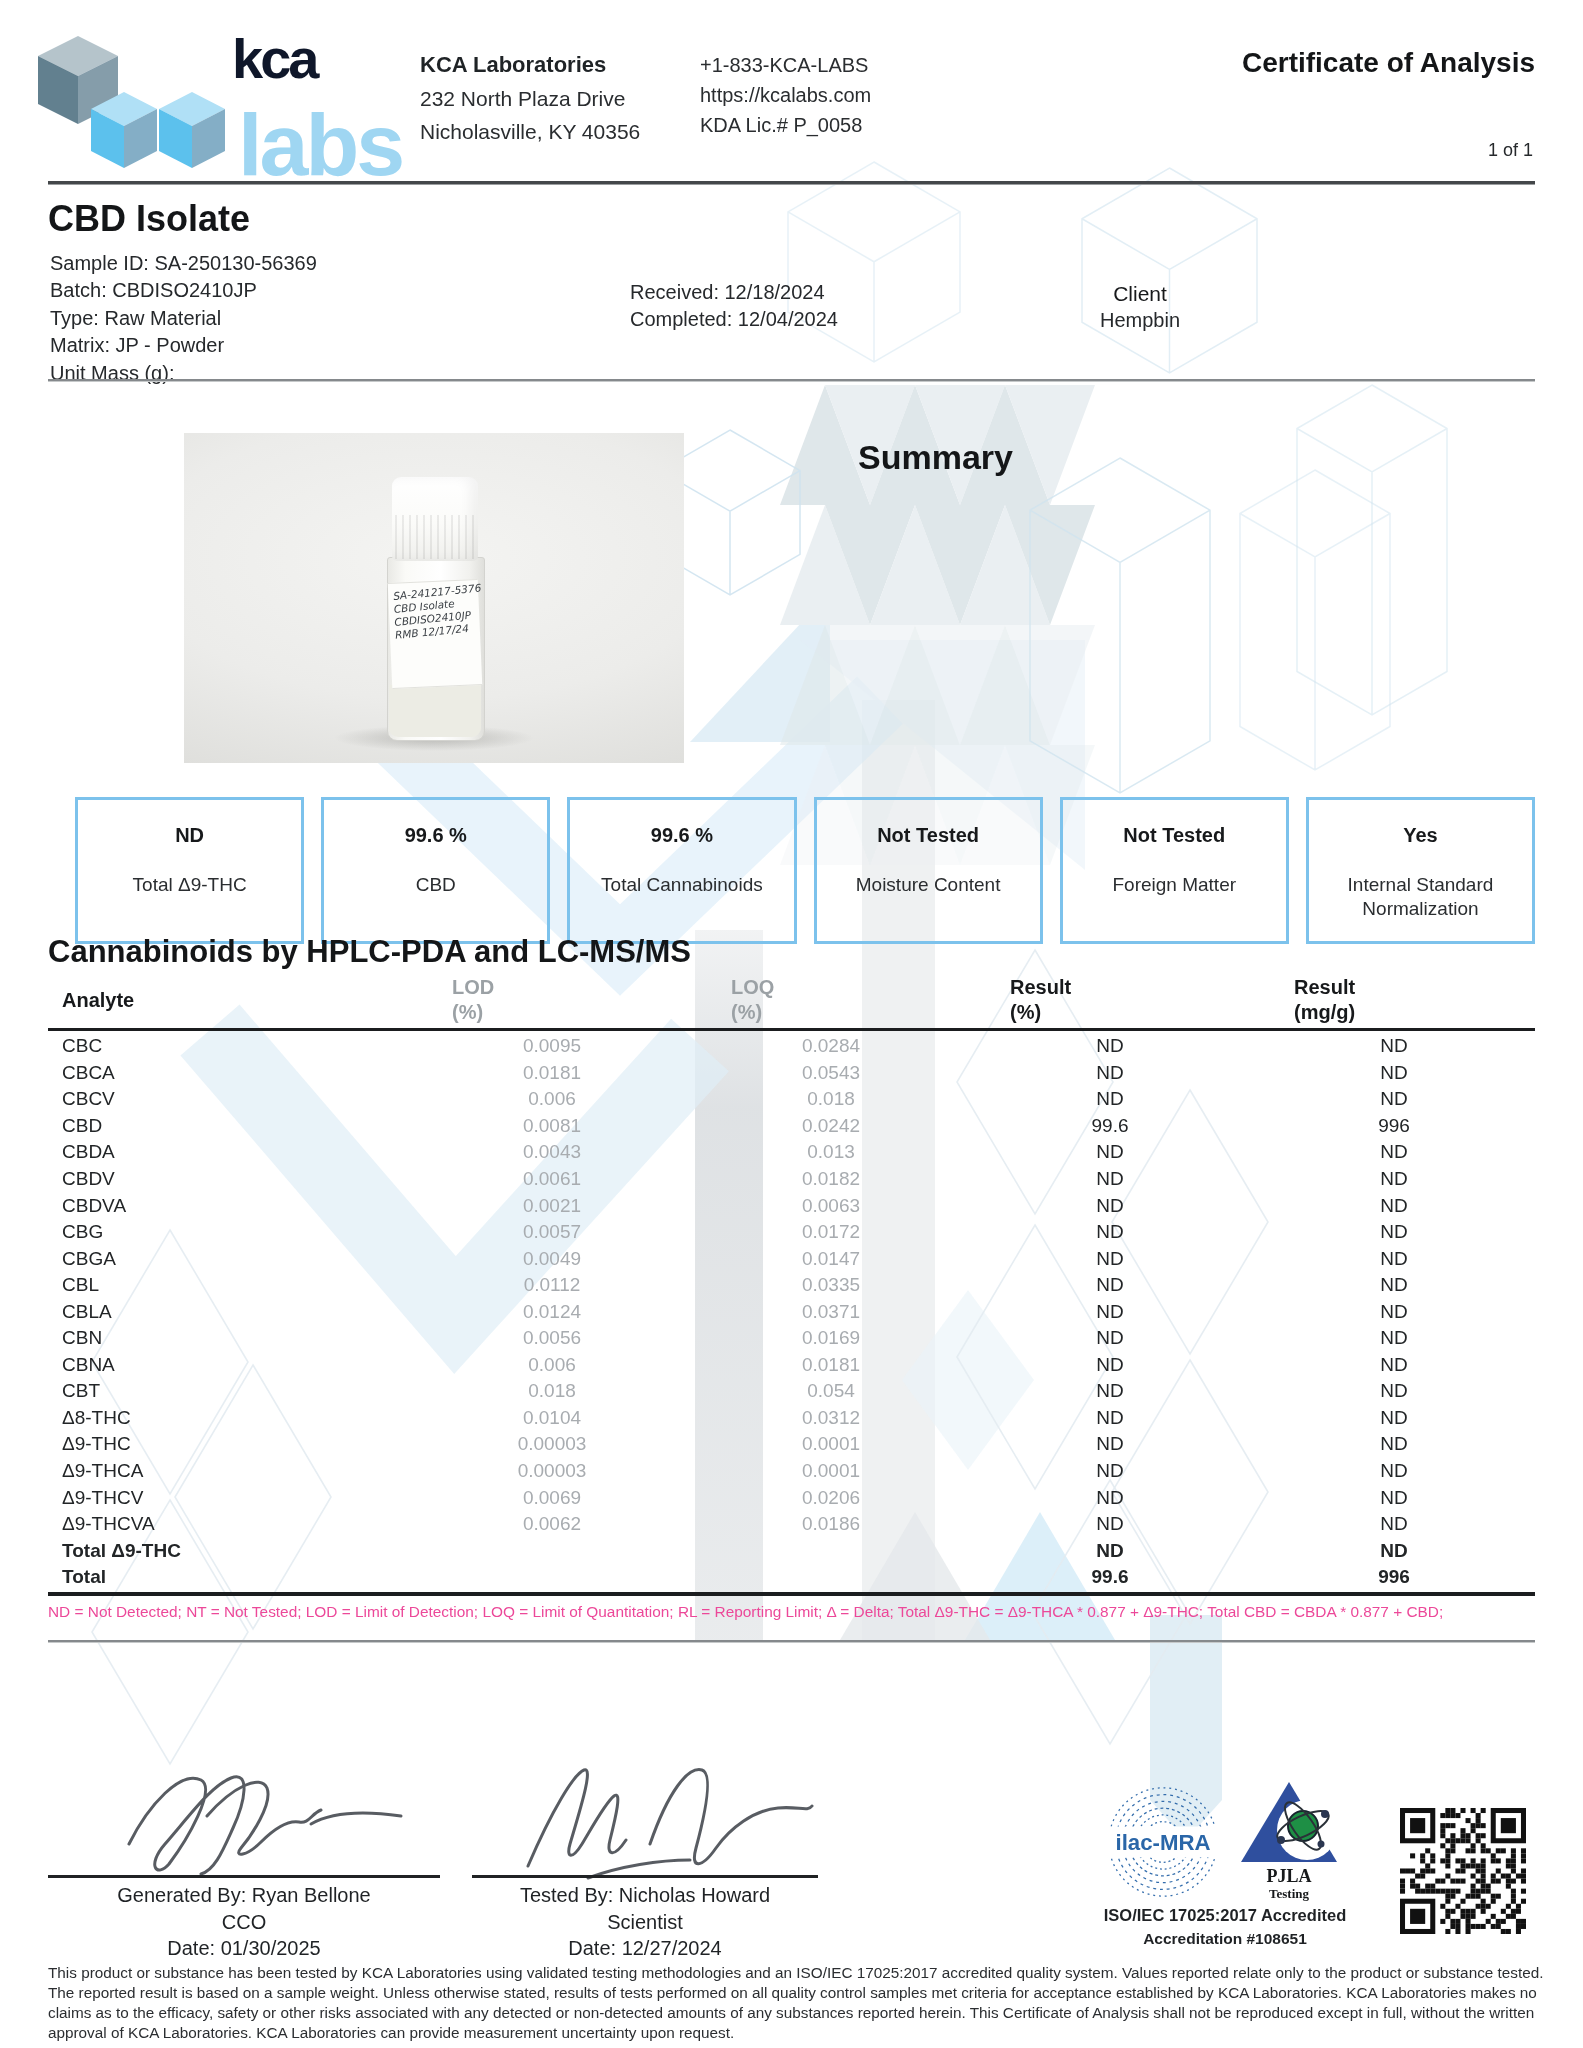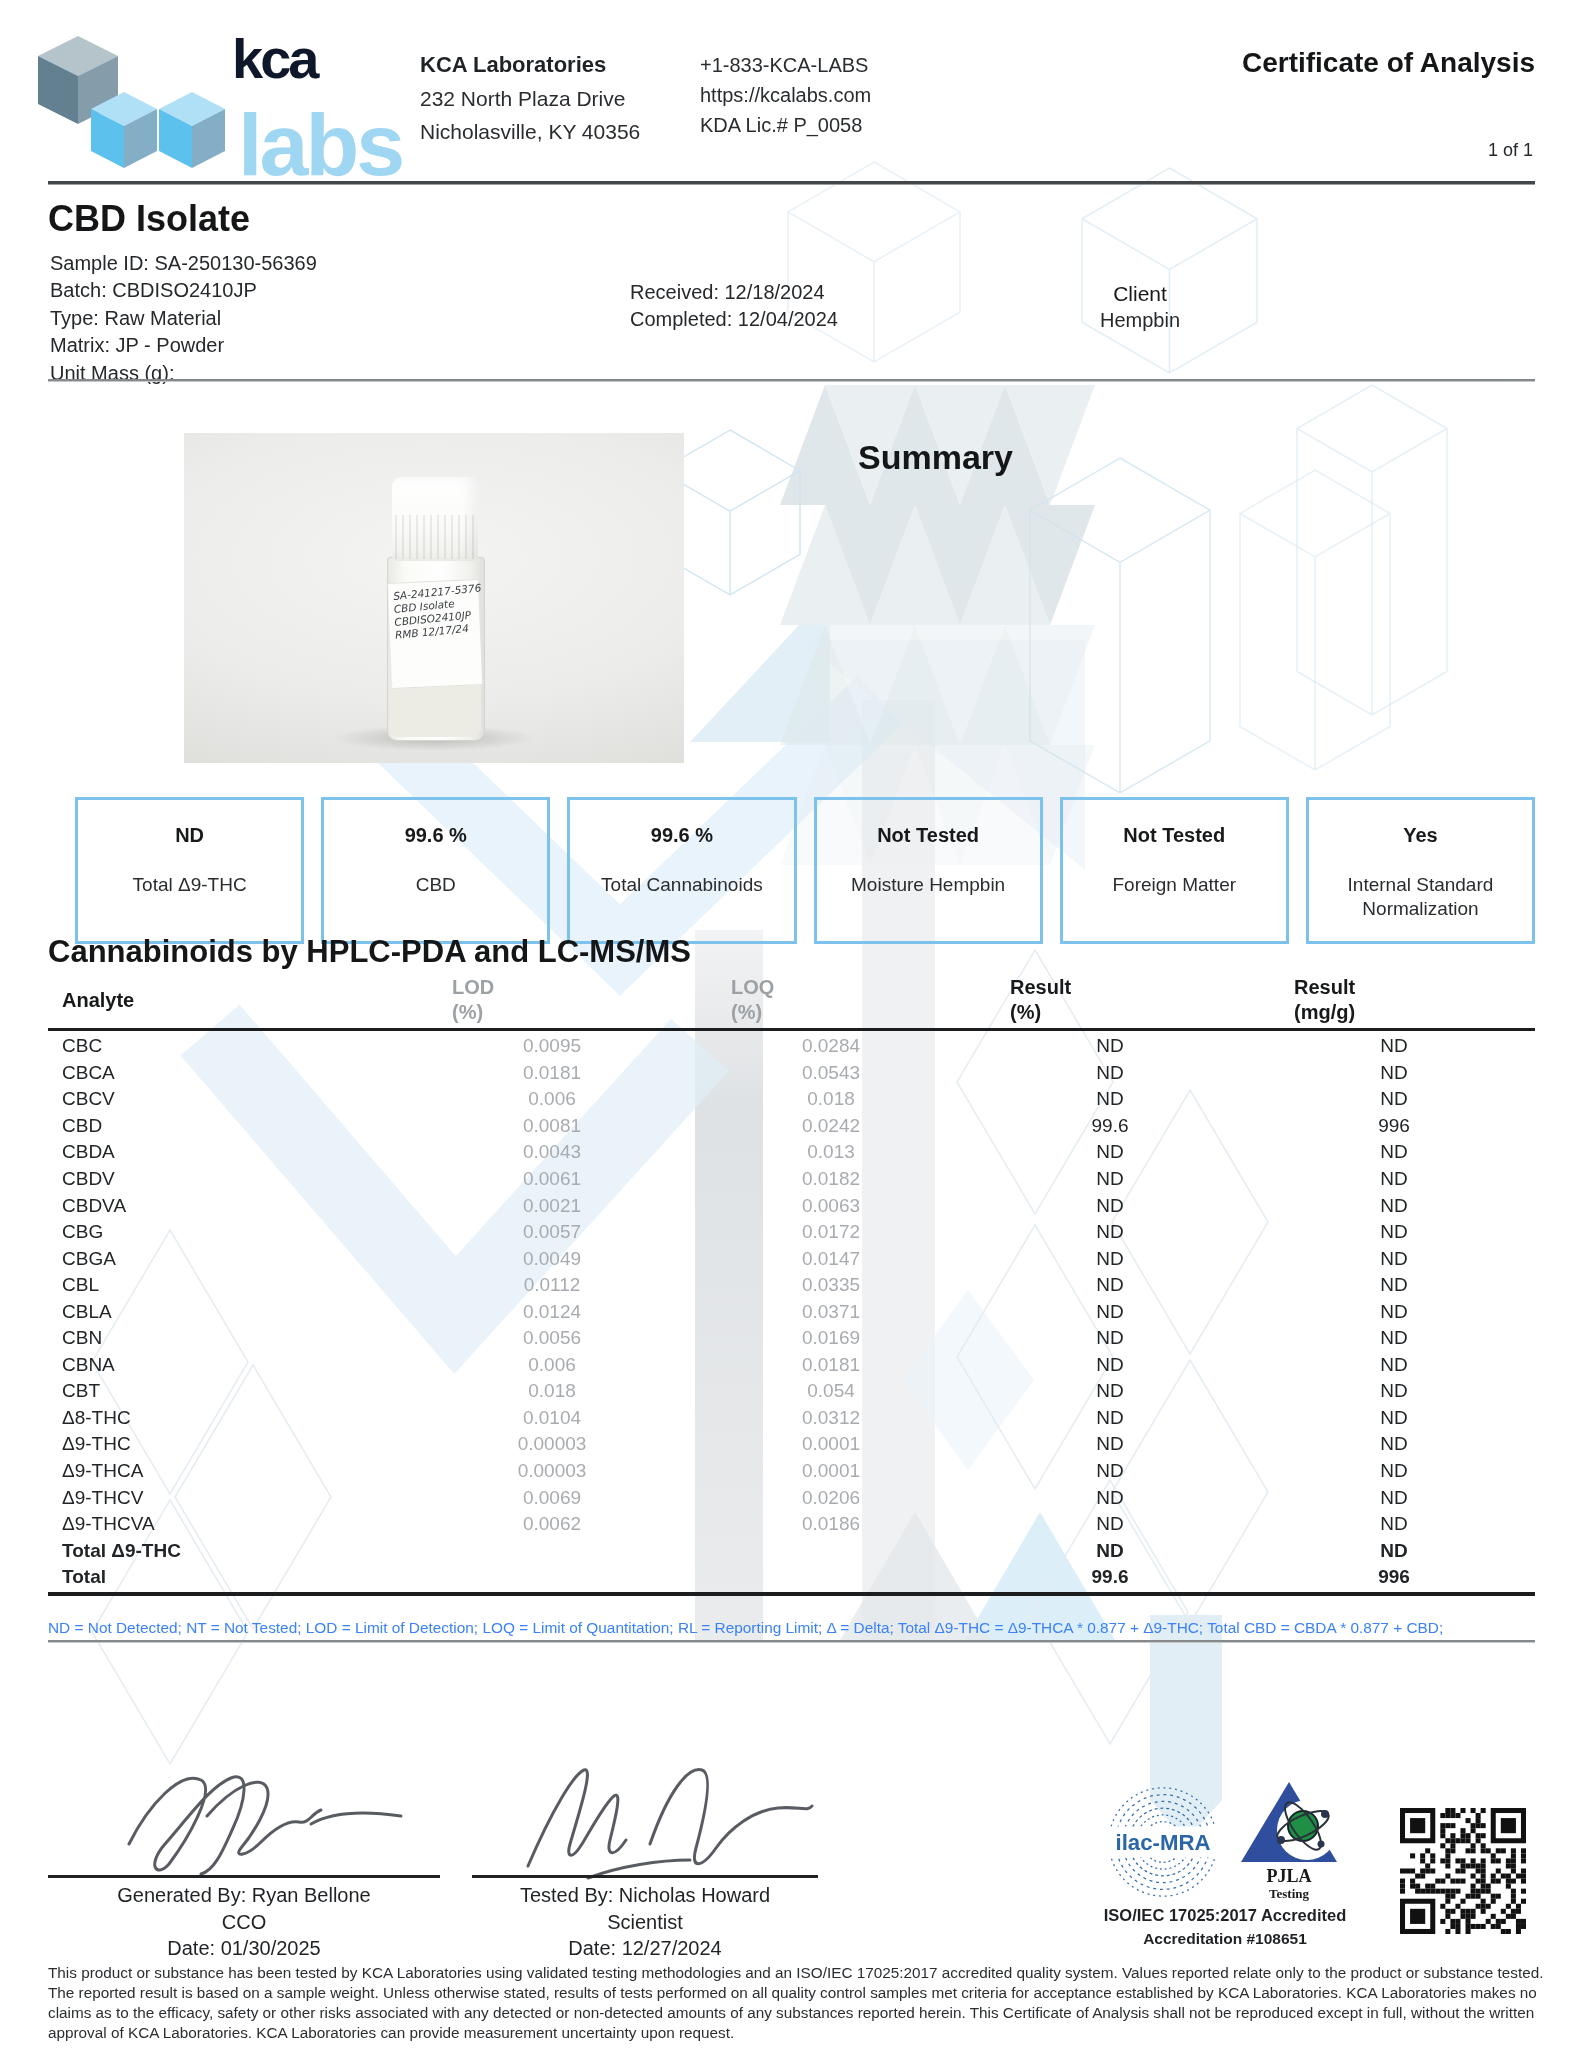--- a/index.html
+++ b/index.html
@@ -70,21 +70,21 @@
   .th-gray{color:#9ba1a5;}
   .th-left{text-align:left;}
   #tbody{left:48px;top:1033px;width:1506px;}
   .trow{display:grid;grid-template-columns:380px 248px 310px 248px 320px;height:26.55px;align-items:center;
     font-size:19px;color:#222527;}
   .trow .c{text-align:center;}
   .trow .c1{text-align:left;padding-left:14px;}
   .trow .c2,.trow .c3{color:#a8acb0;}
   .trow.bold{font-weight:700;}
   .trow.bold .c2,.trow.bold .c3{color:#222527;}
-  .footnote{font-size:15.4px;color:#3b82f6;margin-top:16px;}
+  .footnote{font-size:15.4px;color:#ec4899;}
   
   .sig-line{position:absolute;height:3px;background:#202224;}
   .sig-text{position:absolute;text-align:center;font-size:20px;line-height:26.5px;color:#1f2225;}
   
   .iso-text{position:absolute;text-align:center;font-weight:700;color:#1f2225;}
   .pjla-word{font-family:"Liberation Serif",serif;font-weight:700;font-size:18px;color:#17191b;text-align:center;}
   .pjla-sub{font-family:"Liberation Serif",serif;font-weight:700;font-size:13px;color:#17191b;text-align:center;}
   
   .disclaimer{font-size:15.3px;line-height:19.9px;color:#2b2e31;}
 </style>
@@ -237,21 +237,21 @@
         <div class="sbox-label">CBD</div>
       </div>
 
       <div class="sbox">
         <div class="sbox-value">99.6 %</div>
         <div class="sbox-label">Total Cannabinoids</div>
       </div>
 
       <div class="sbox">
         <div class="sbox-value">Not Tested</div>
-        <div class="sbox-label">Moisture Hempbin</div>
+        <div class="sbox-label">Moisture Content</div>
       </div>
 
       <div class="sbox">
         <div class="sbox-value">Not Tested</div>
         <div class="sbox-label">Foreign Matter</div>
       </div>
 
       <div class="sbox">
         <div class="sbox-value">Yes</div>
         <div class="sbox-label">Internal Standard Normalization</div>

